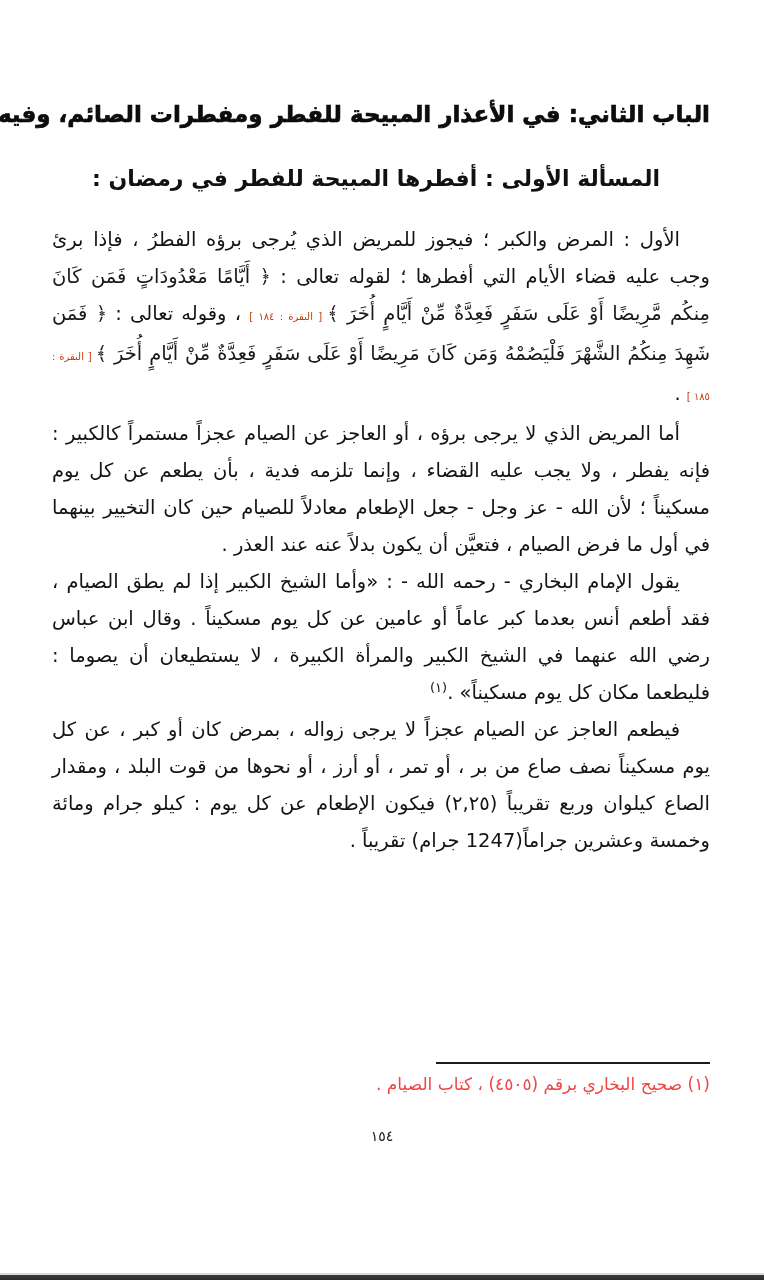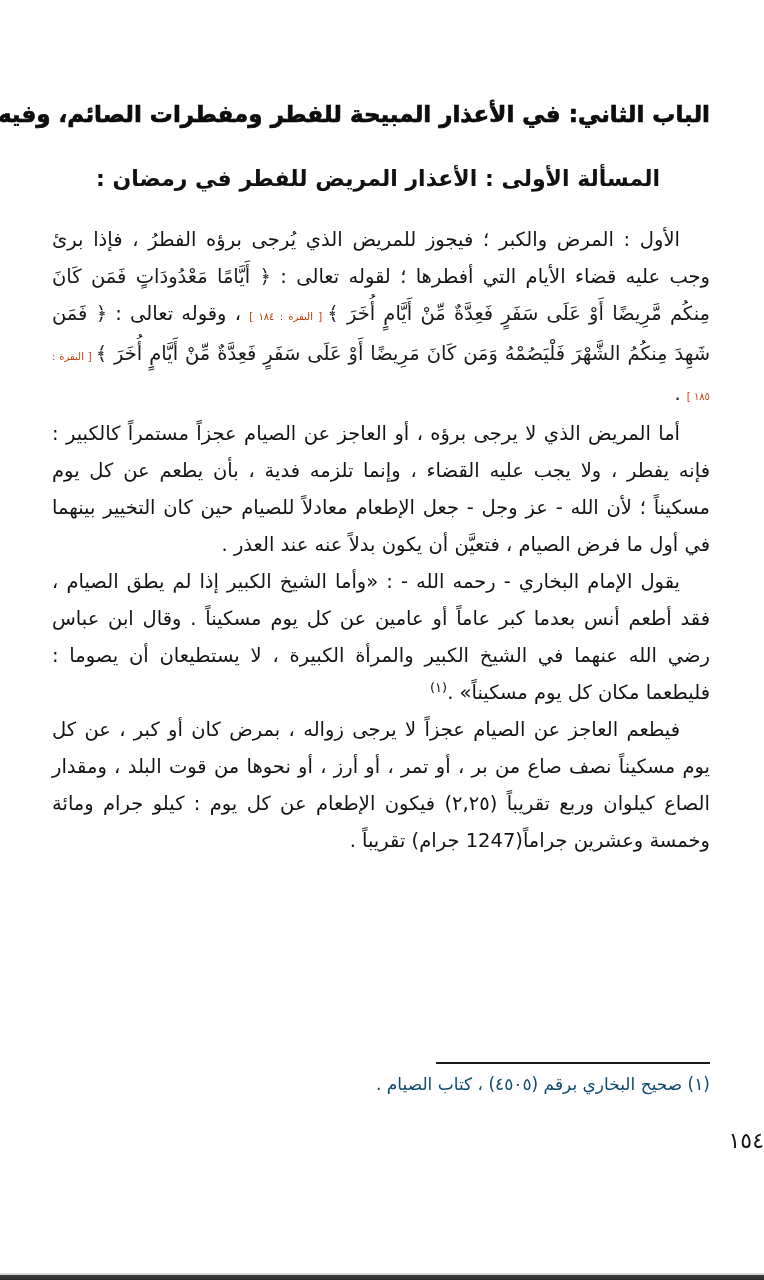--- a/index.html
+++ b/index.html
@@ -81,30 +81,30 @@
     width: 274px;
     height: 2px;
     background: #1c1c1c;
     margin-bottom: 8px;
   }
 
   .footnote {
     font-size: 17px;
     line-height: 1.5;
     text-align: right;
-    color: #0c4a6e;
+    color: #ef4444;
   }
 
   .page-number {
     position: absolute;
     top: 1128px;
     left: 0;
     width: 100%;
-    text-align: right;
-    font-size: 22px;
+    text-align: center;
+    font-size: 14px;
     letter-spacing: 4px;
     color: #151515;
   }
 
   .scan-edge {
     position: absolute;
     bottom: 0;
     left: 0;
     right: 0;
     height: 7px;
@@ -113,21 +113,21 @@
 </style>
 </head>
 <body>
 
 <div class="page">
 
   <div class="content">
 
     <h1 class="chapter-title">الباب الثاني: في الأعذار المبيحة للفطر ومفطرات الصائم، وفيه مسألتان:</h1>
 
-    <h2 class="section-title">المسألة الأولى : الأعذار المريض للفطر في رمضان :</h2>
+    <h2 class="section-title">المسألة الأولى : أفطرها المبيحة للفطر في رمضان :</h2>
 
     <div class="body-text">
 
 
       <p><span class="lead-bold">الأول : المرض والكبر</span><span> ؛ فيجوز للمريض الذي يُرجى برؤه الفطرُ ، فإذا برئ وجب عليه قضاء الأيام التي أفطرها ؛ لقوله تعالى : </span><span class="verse">﴿ أَيَّامًا مَعْدُودَاتٍ فَمَن كَانَ مِنكُم مَّرِيضًا أَوْ عَلَى سَفَرٍ فَعِدَّةٌ مِّنْ أَيَّامٍ أُخَرَ ﴾</span><span class="verse-ref"> [ البقرة : ١٨٤ ]</span><span> ، وقوله تعالى : </span><span class="verse">﴿ فَمَن شَهِدَ مِنكُمُ الشَّهْرَ فَلْيَصُمْهُ وَمَن كَانَ مَرِيضًا أَوْ عَلَى سَفَرٍ فَعِدَّةٌ مِّنْ أَيَّامٍ أُخَرَ ﴾</span><span class="verse-ref"> [ البقرة : ١٨٥ ]</span><span> .</span></p>
 
 
       <p>أما المريض الذي لا يرجى برؤه ، أو العاجز عن الصيام عجزاً مستمراً كالكبير : فإنه يفطر ، ولا يجب عليه القضاء ، وإنما تلزمه فدية ، بأن يطعم عن كل يوم مسكيناً ؛ لأن الله - عز وجل - جعل الإطعام معادلاً للصيام حين كان التخيير بينهما في أول ما فرض الصيام ، فتعيَّن أن يكون بدلاً عنه عند العذر .</p>
 
       <p><span>يقول الإمام البخاري - رحمه الله - : «وأما الشيخ الكبير إذا لم يطق الصيام ، فقد أطعم أنس بعدما كبر عاماً أو عامين عن كل يوم مسكيناً . وقال ابن عباس رضي الله عنهما في الشيخ الكبير والمرأة الكبيرة ، لا يستطيعان أن يصوما : فليطعما مكان كل يوم مسكيناً» .</span><span class="fn-marker">(١)</span></p>

